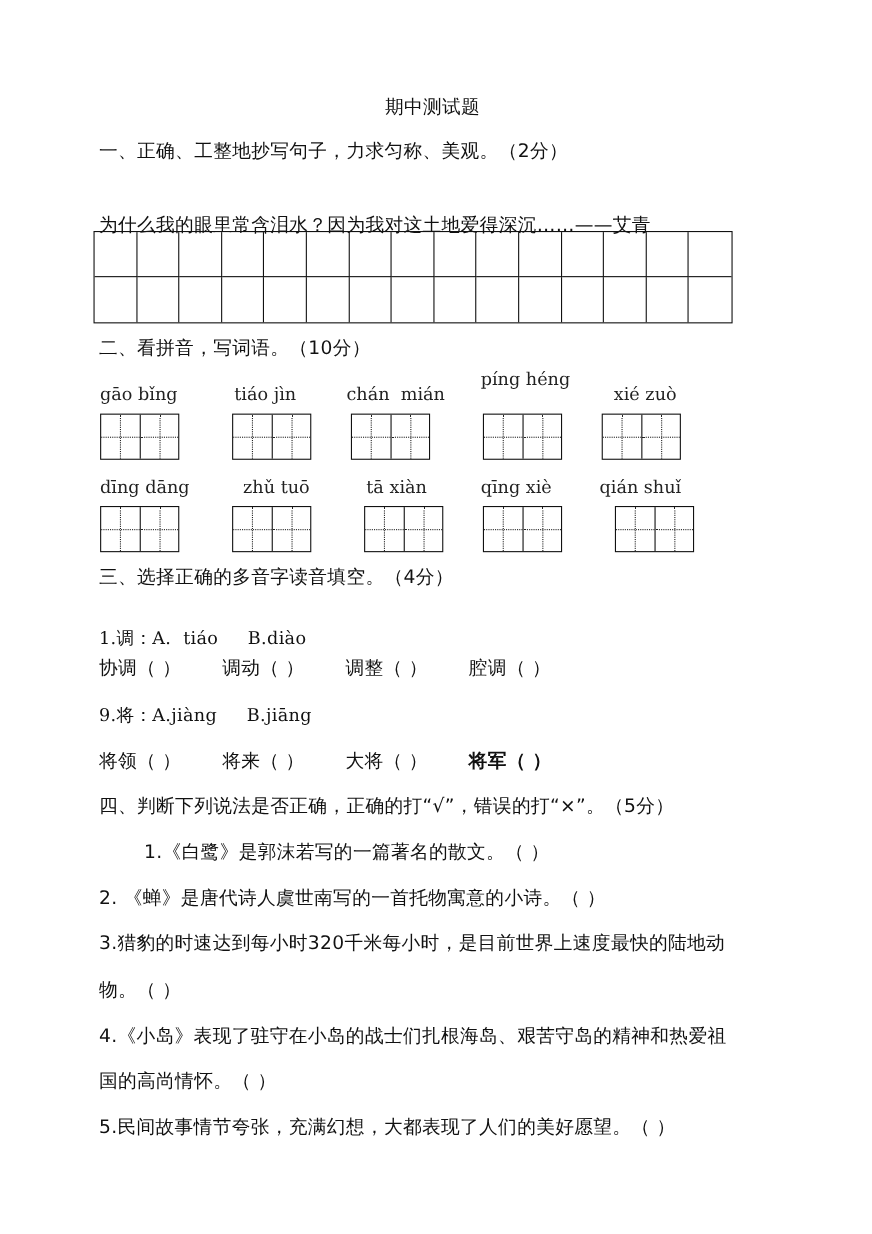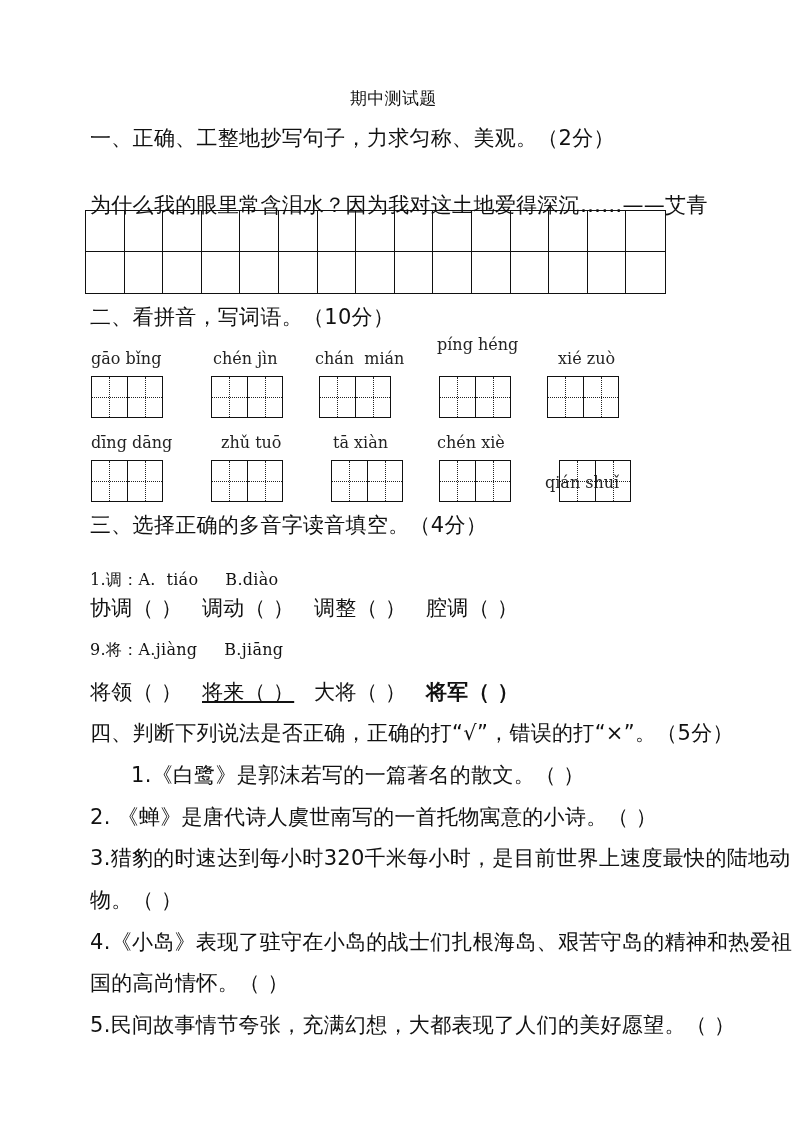--- a/index.html
+++ b/index.html
@@ -1,19 +1,19 @@
 <!DOCTYPE html>
 <html><head>
 <meta charset="utf-8">
 <style>
   html, body { margin:0; padding:0; background:#ffffff; }
   body { width:793px; height:1122px; position:relative; overflow:hidden;
          font-family:"DejaVu Sans", "Liberation Sans", sans-serif; color:#111; }
   .abs { position:absolute; white-space:nowrap; }
-  .t { font-size:21px; line-height:20px; letter-spacing:0.3px; }
+  .t { font-size:17px; line-height:20px; letter-spacing:0.3px; }
   .py { font-family:"DejaVu Serif","Liberation Serif", serif; font-size:16px; line-height:20px; color:#222; }
   .title { font-size:17px; }
   .grid { position:absolute; left:85px; top:210px; width:581px; height:84px;
           border:1.5px solid #111; box-sizing:border-box; display:grid;
           grid-template-columns:repeat(15, 1fr); grid-template-rows:repeat(2,1fr); }
   .grid .cell { border-right:1.5px solid #111; border-bottom:1.5px solid #111; box-sizing:border-box; }
   .grid .cell.lastcol { border-right:none; }
   .grid .cell.lastrow { border-bottom:none; }
   .tian { position:absolute; width:72px; height:42px; border:1.5px solid #111; box-sizing:border-box; display:flex; }
   .tian .half { flex:1; position:relative; box-sizing:border-box; }
@@ -59,21 +59,21 @@
   <div class="cell lastrow"></div>
   <div class="cell lastrow"></div>
   <div class="cell lastrow"></div>
   <div class="cell lastrow"></div>
   <div class="cell lastrow lastcol"></div>
 </div>
 
 <div class="abs t" style="left:90px; top:307px;">二、看拼音，写词语。（10分）</div>
 
 <div class="abs py" style="left:91px; top:349px;">gāo bǐng</div>
-<div class="abs py" style="left:213px; top:349px;">chén jìn</div>
+<div class="abs py" style="left:213px; top:349px;">tiáo jìn</div>
 <div class="abs py" style="left:315px; top:349px; white-space:pre;">chán  mián</div>
 <div class="abs py" style="left:437px; top:335px;">píng héng</div>
 <div class="abs py" style="left:558px; top:349px;">xié zuò</div>
 
 <div class="tian" style="left:91px; top:376px;">
     <div class="half first"></div>
     <div class="half"></div>
   </div>
 <div class="tian" style="left:211px; top:376px;">
     <div class="half first"></div>
@@ -88,22 +88,22 @@
     <div class="half"></div>
   </div>
 <div class="tian" style="left:547px; top:376px;">
     <div class="half first"></div>
     <div class="half"></div>
   </div>
 
 <div class="abs py" style="left:91px; top:433px;">dīng dāng</div>
 <div class="abs py" style="left:221px; top:433px;">zhǔ tuō</div>
 <div class="abs py" style="left:333px; top:433px;">tā xiàn</div>
-<div class="abs py" style="left:437px; top:433px;">chén xiè</div>
-<div class="abs py" style="left:545px; top:433px;margin-top:40px;">qián shuǐ</div>
+<div class="abs py" style="left:437px; top:433px;">qīng xiè</div>
+<div class="abs py" style="left:545px; top:433px;">qián shuǐ</div>
 
 <div class="tian" style="left:91px; top:460px;">
     <div class="half first"></div>
     <div class="half"></div>
   </div>
 <div class="tian" style="left:211px; top:460px;">
     <div class="half first"></div>
     <div class="half"></div>
   </div>
 <div class="tian" style="left:331px; top:460px;">
@@ -121,21 +121,21 @@
 
 <div class="abs t" style="left:90px; top:515px;">三、选择正确的多音字读音填空。（4分）</div>
 <div class="abs t ser" style="left:90px; top:570px; white-space:pre; font-size:16px;">1.调：A.  tiáo     B.diào</div>
 <div class="abs t" style="left:90px; top:598px;">协调（   ）</div>
 <div class="abs t" style="left:202px; top:598px;">调动（   ）</div>
 <div class="abs t" style="left:314px; top:598px;">调整（   ）</div>
 <div class="abs t" style="left:426px; top:598px;">腔调（   ）</div>
 
 <div class="abs t ser" style="left:90px; top:640px; white-space:pre; font-size:16px;">9.将：A.jiàng     B.jiāng</div>
 <div class="abs t" style="left:90px; top:682px;">将领（   ）</div>
-<div class="abs t" style="left:202px; top:682px;text-decoration:underline;">将来（   ）</div>
+<div class="abs t" style="left:202px; top:682px;">将来（   ）</div>
 <div class="abs t" style="left:314px; top:682px;">大将（   ）</div>
 <div class="abs t" style="left:426px; top:682px;font-weight:bold;">将军（   ）</div>
 
 <div class="abs t" style="left:90px; top:723px;">四、判断下列说法是否正确，正确的打“√”，错误的打“×”。（5分）</div>
 <div class="abs t" style="left:90px; top:765px;margin-left:41px;">1.《白鹭》是郭沫若写的一篇著名的散文。（    ）</div>
 <div class="abs t" style="left:90px; top:807px;">2. 《蝉》是唐代诗人虞世南写的一首托物寓意的小诗。（    ）</div>
 <div class="abs t" style="left:90px; top:848px;">3.猎豹的时速达到每小时320千米每小时，是目前世界上速度最快的陆地动</div>
 <div class="abs t" style="left:90px; top:890px;">物。（    ）</div>
 <div class="abs t" style="left:90px; top:932px;">4.《小岛》表现了驻守在小岛的战士们扎根海岛、艰苦守岛的精神和热爱祖</div>
 <div class="abs t" style="left:90px; top:973px;">国的高尚情怀。（    ）</div>

